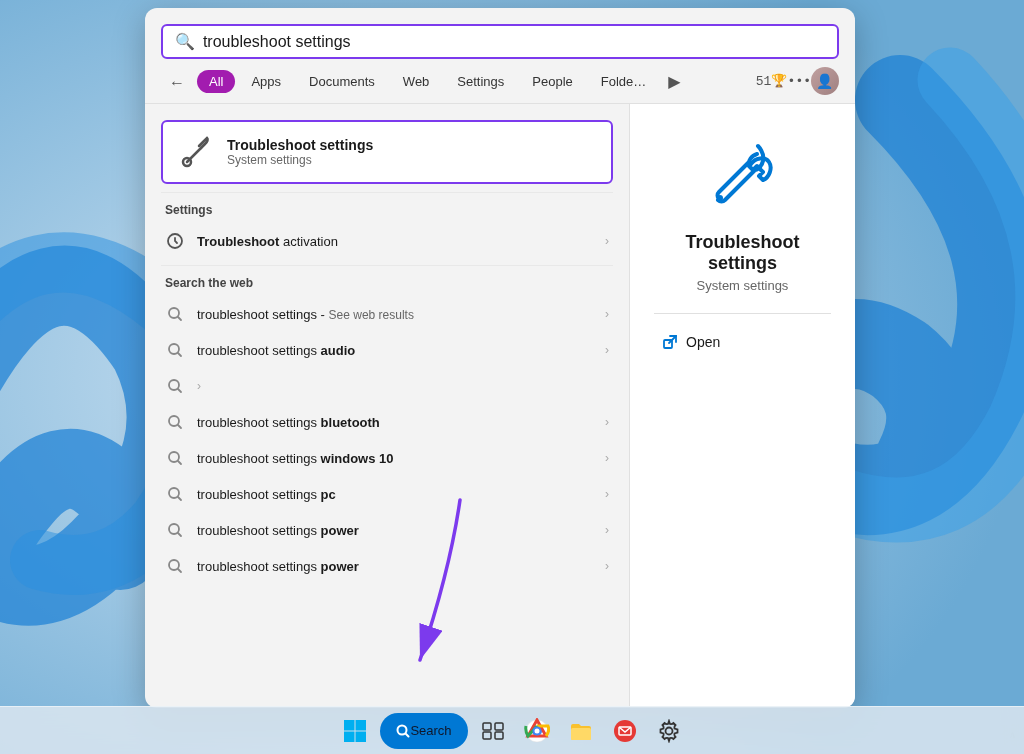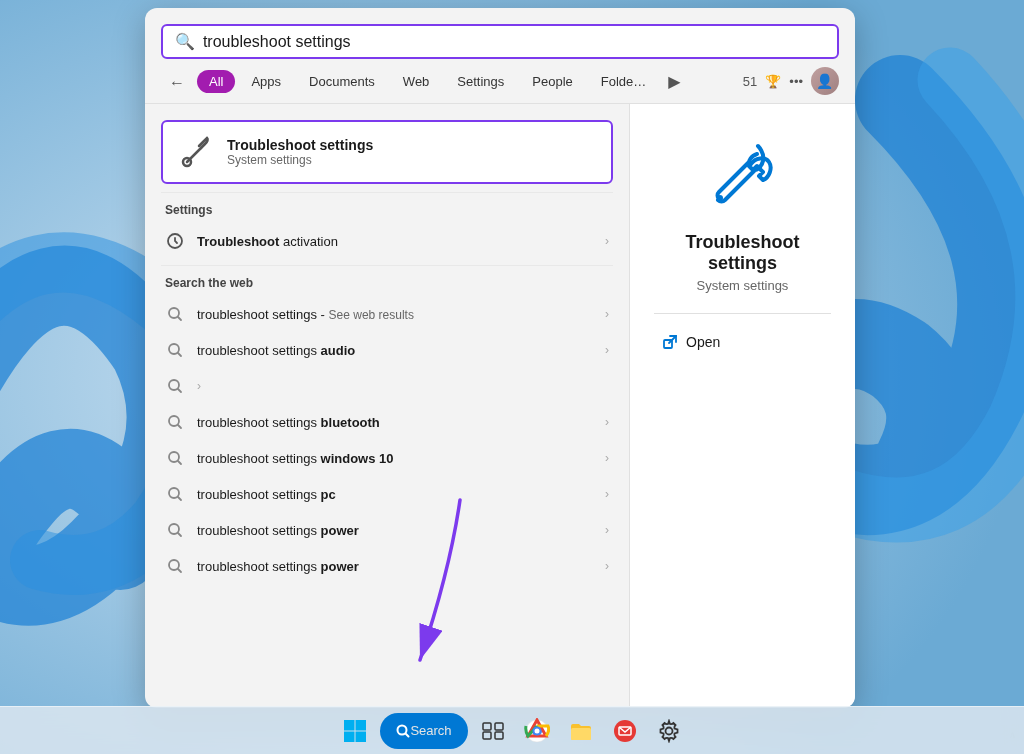--- a/index.html
+++ b/index.html
@@ -51,21 +51,21 @@
       cursor: pointer;
       transition: background 0.15s;
     }
     .taskbar-search-btn {
       background: #0078d4;
       border-radius: 20px;
       padding: 0 16px;
       height: 36px;
       display: flex;
       align-items: center;
-      color: #e5e5e5;
+      color: #0f172a;
       font-size: 13px;
       font-weight: 500;
       cursor: pointer;
       border: none;
     }
     .taskbar-chevron {
       position: absolute;
       right: 8px;
       bottom: 14px;
       color: #555;
@@ -144,23 +144,23 @@
       cursor: pointer;
       font-size: 16px;
       color: #555;
       padding: 4px 8px;
       border-radius: 50%;
     }
     .tab-score {
       margin-left: auto;
       display: flex;
       align-items: center;
-      gap: 8px;
       font-size: 13px;
       color: #555;
+      font-family: Liberation Mono, monospace;
     }
     .tab-avatar {
       width: 28px;
       height: 28px;
       border-radius: 50%;
       background: linear-gradient(135deg, #c0a0a0, #a08080);
       overflow: hidden;
       display: flex;
       align-items: center;
       justify-content: center;

